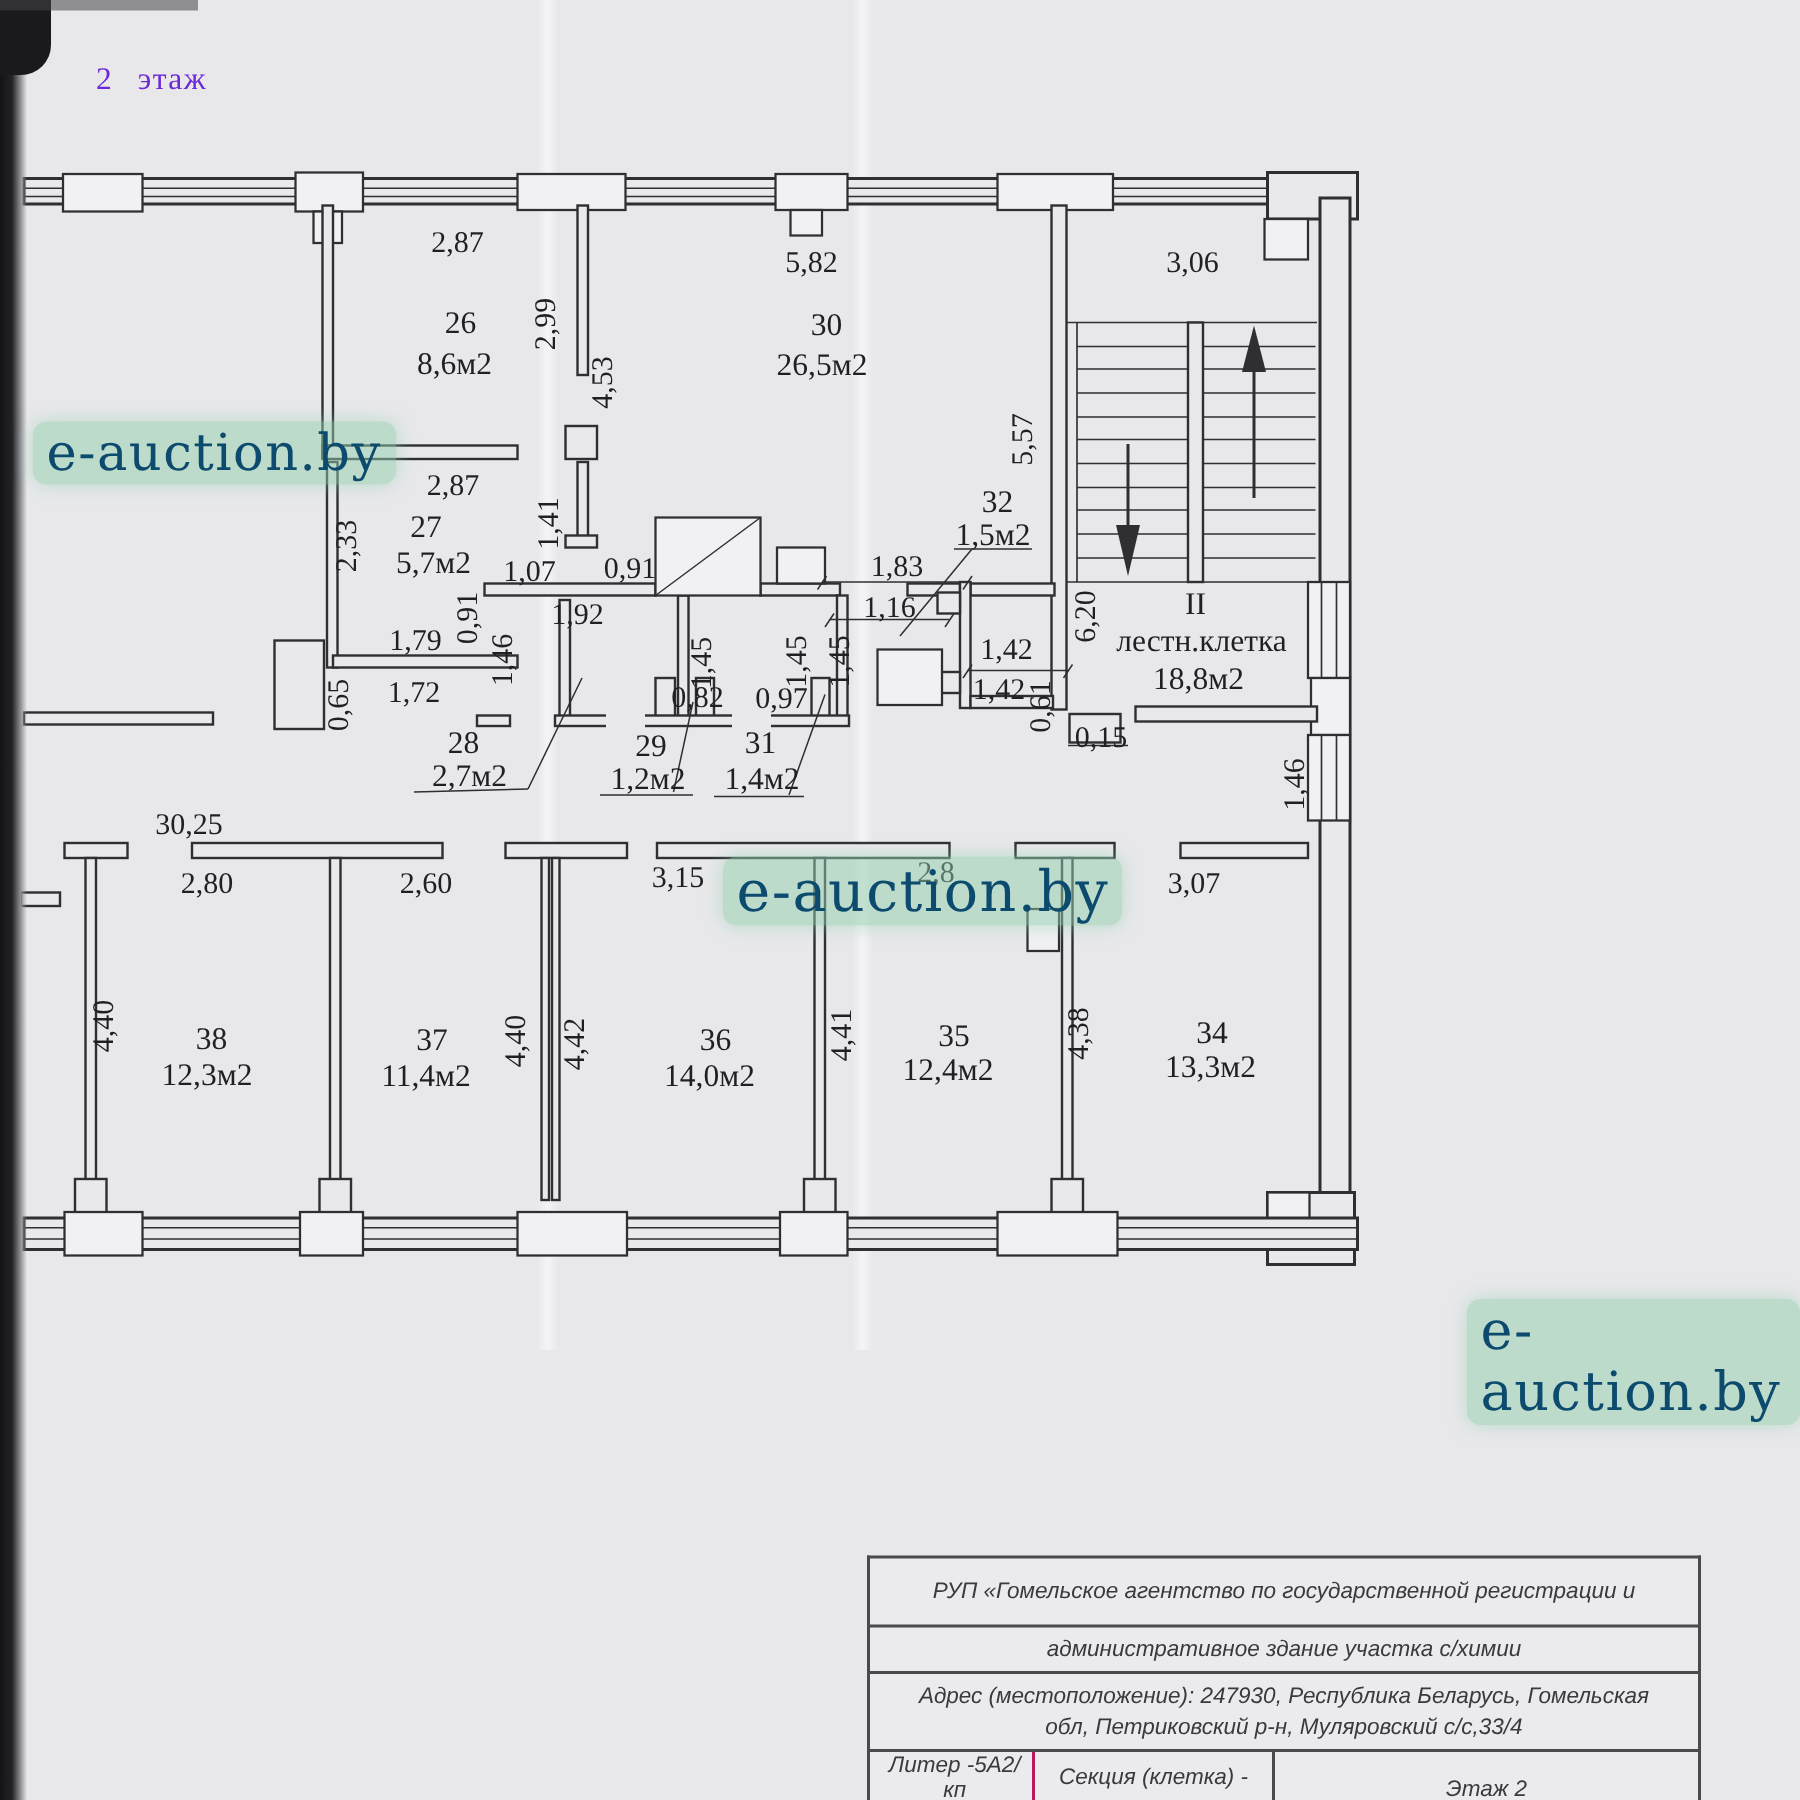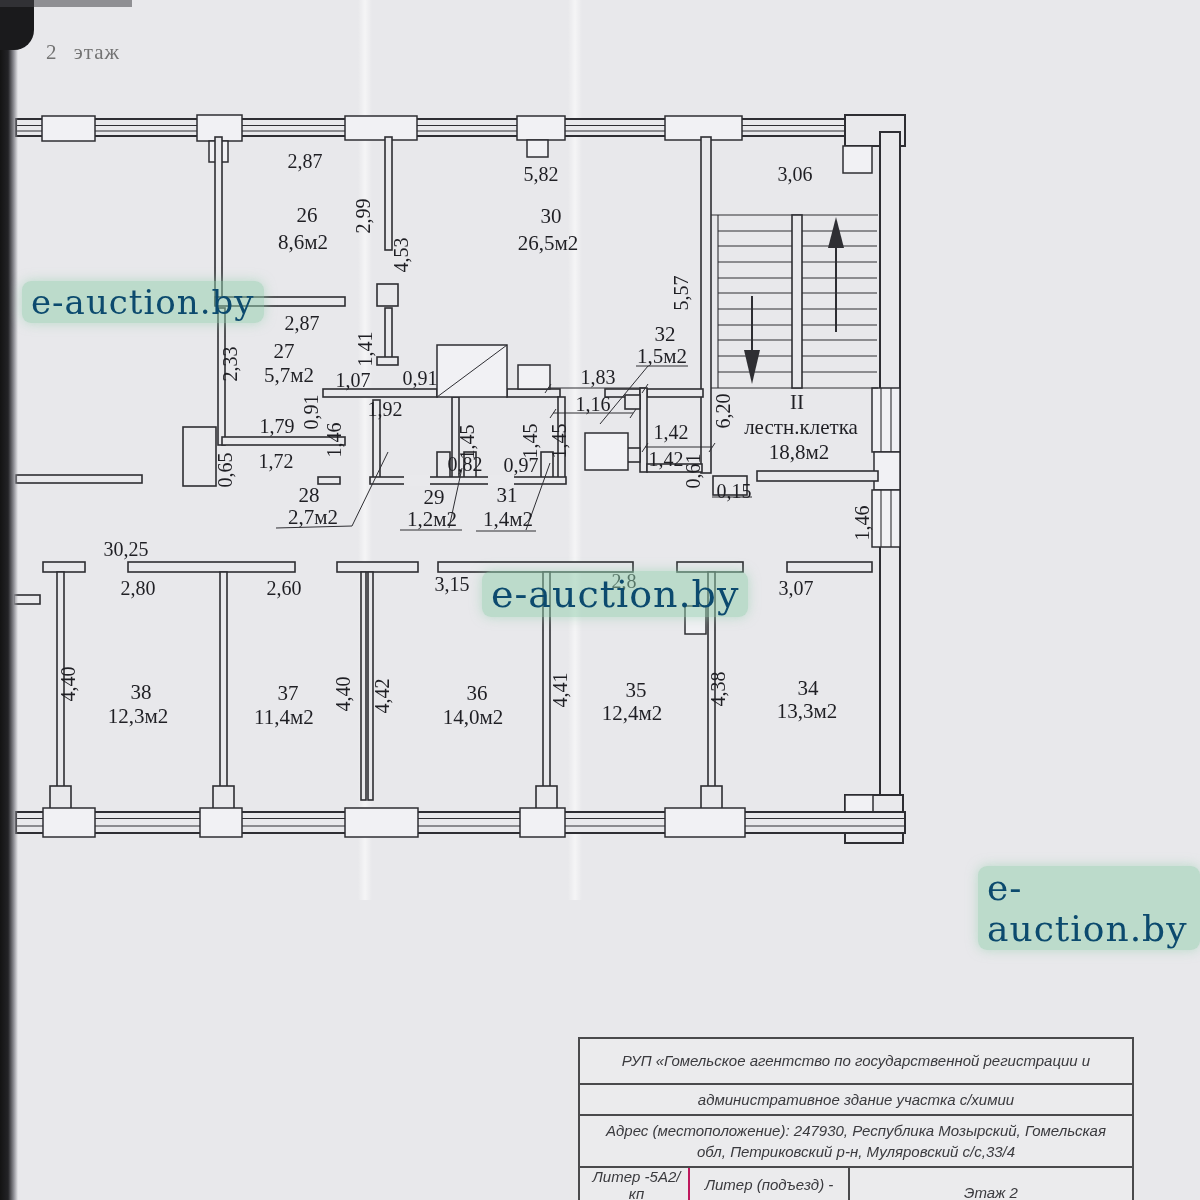--- a/index.html
+++ b/index.html
@@ -7,21 +7,21 @@
     font-family:"Liberation Serif",serif;}
   #stage{position:absolute;inset:0;width:1200px;height:1200px;}
   
   .fold{position:absolute;top:0;height:900px;width:14px;
     background:linear-gradient(90deg,rgba(255,255,255,0),rgba(255,255,255,.55),rgba(255,255,255,0));}
   .scan-left{position:absolute;left:0;top:0;width:18px;height:1200px;
     background:linear-gradient(90deg,#131313 0%,#232326 45%,#8e8e94 76%,rgba(232,232,235,0) 100%);}
   .scan-corner{position:absolute;left:0;top:0;width:34px;height:50px;background:#1a1a1c;
     border-bottom-right-radius:20px;}
   .scan-top{position:absolute;left:0;top:0;width:132px;height:7px;background:rgba(70,70,74,.55);}
-  .title{position:absolute;left:46px;top:40px;font:21px "Liberation Serif",serif;color:#737373;
+  .title{position:absolute;left:64px;top:40px;font:21px "Liberation Serif",serif;color:#6d28d9;
     letter-spacing:1px;word-spacing:10px;}
   .wm{position:absolute;font:400 36px "DejaVu Serif",serif;color:#0c4a6e;
     background:rgba(144,205,172,.5);padding:1px 9px;border-radius:9px;
     box-shadow:0 0 12px rgba(144,205,172,.55);letter-spacing:1px;z-index:5;}
   #wm1{left:22px;top:281px;font-size:34px;}
   #wm2{left:482px;top:571px;font-size:38px;}
   #wm3{left:978px;top:866px;font-size:36px;}
   svg{position:absolute;left:0;top:0;}
   svg text{font-family:"Liberation Serif",serif;fill:#1f1f24;}
   .dim{font-size:20px;text-anchor:middle;}
@@ -303,26 +303,26 @@
   <div class="wm" id="wm1">e-auction.by</div>
   <div class="wm" id="wm2">e-auction.by</div>
   <div class="wm" id="wm3">e-auction.by</div>
 
   <div class="tbl">
     <div class="trow r1">
       <div>РУП «Гомельское агентство по государственной регистрации и</div>
     </div>
     <div class="trow r2">административное здание участка с/химии</div>
     <div class="trow r3">
-      <div>Адрес (местоположение): 247930, Республика Мозырский, Гомельская</div>
+      <div>Адрес (местоположение): 247930, Республика Беларусь, Гомельская</div>
       <div>обл, Петриковский р-н, Муляровский  с/с,33/4</div>
     </div>
     <div class="trow r4">
       <div class="c1">Литер -5А2/кп</div>
-      <div class="c2">Литер (подъезд)  -</div>
+      <div class="c2">Секция (клетка)  -</div>
       <div class="c3">Этаж 2</div>
     </div>
 
   </div>
 
   <div class="scan-left"></div>
   <div class="scan-corner"></div>
   <div class="scan-top"></div>
 </div>
 

